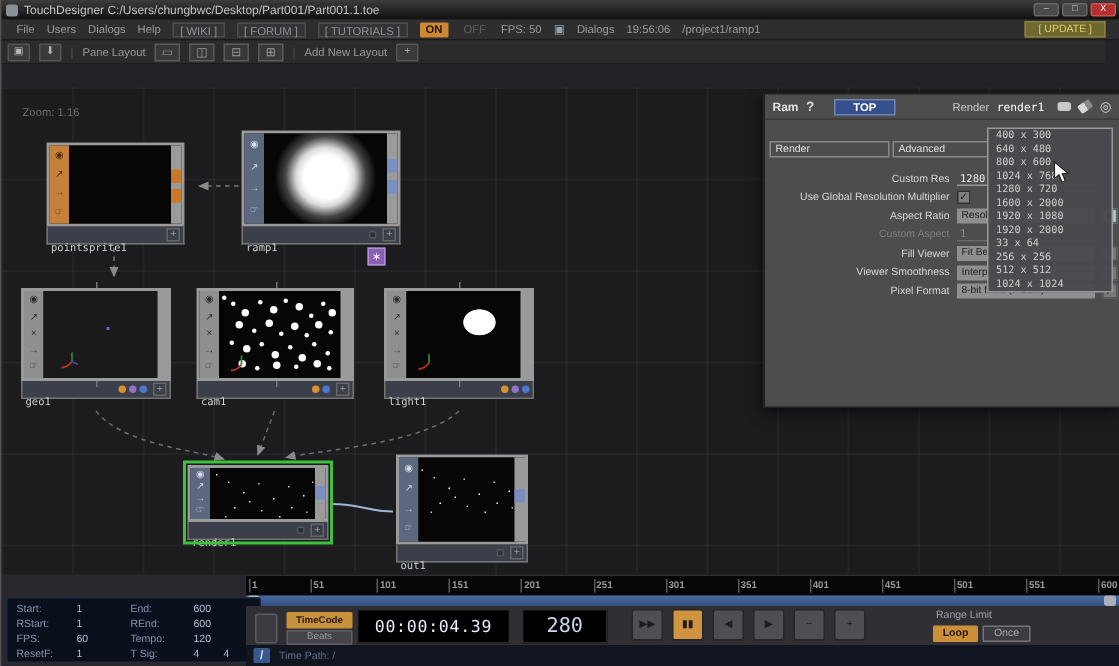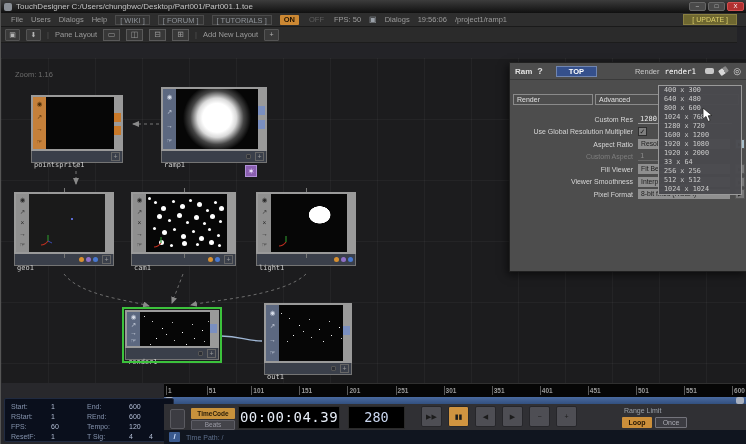--- a/index.html
+++ b/index.html
@@ -118,21 +118,21 @@
   .tick i{display:inline-block;width:1px;height:9px;background:#5a5a5a;margin-right:1px;}
   #rangebar{position:absolute;left:163px;top:14px;width:583px;height:7px;background:linear-gradient(#4a6aa0,#32507f);}
   .handle{position:absolute;top:14px;width:8px;height:7px;background:#aab2c0;border-radius:2px;}
   #transport{position:absolute;left:163px;top:21px;width:583px;height:26px;background:#303034;}
   #settingsbox{position:absolute;left:3px;top:15px;width:170px;height:44px;background:#0a0f1c;border:1px solid #202a40;border-radius:2px;font-size:7px;}
   .srow{position:absolute;height:10px;line-height:10px;white-space:nowrap;}
   .sl{color:#8593ad;position:absolute;} .sv{color:#b4bfd6;position:absolute;}
   #tcb{position:absolute;left:27px;top:4px;width:44px;height:11px;background:#c8923c;color:#2a1d08;font-size:6.5px;font-weight:bold;text-align:center;line-height:11px;border-radius:1px;}
   #beatsb{position:absolute;left:27px;top:16px;width:44px;height:10px;background:#44444a;border:1px solid #5e5e66;color:#9a9aa4;font-size:6.5px;text-align:center;line-height:8px;border-radius:1px;}
   #misc-btn{position:absolute;left:6px;top:5px;width:15px;height:20px;background:#3c3c42;border:1px solid #5a5a60;border-radius:2px;color:#777;font-size:7px;text-align:center;line-height:18px;}
-  #tcdisp{position:absolute;left:74px;top:2px;width:102px;height:23px;background:#000;border:1px solid #2a2a2a;color:#e8eef8;font-size:14px;text-align:center;line-height:21px;letter-spacing:.5px;}
+  #tcdisp{position:absolute;left:74px;top:2px;width:102px;height:23px;background:#000;border:1px solid #2a2a2a;color:#e8eef8;font-size:11px;text-align:center;line-height:21px;letter-spacing:.5px;}
   #frdisp{position:absolute;left:184px;top:2px;width:57px;height:23px;background:#000;border:1px solid #2a2a2a;color:#c9d6ef;font-size:13.5px;text-align:center;line-height:21px;}
   #playbtns{position:absolute;left:257px;top:2px;display:flex;gap:6px;}
   .pbtn2{width:21px;height:21px;background:#4e4e54;border:1px solid #26262a;border-radius:2px;color:#1c1c1c;font-size:7px;text-align:center;line-height:19px;}
   .pbtn2.pause{background:#d09440;}
   #rangelimit{position:absolute;left:460px;top:3px;font-size:7px;color:#9aa0a8;}
   #loopbtn{position:absolute;left:458px;top:13px;width:30px;height:11px;background:#cc8f3a;color:#241604;font-size:7px;font-weight:bold;text-align:center;line-height:11px;border-radius:1px;}
   #oncebtn{position:absolute;left:491px;top:13px;width:32px;height:11px;background:#3c3c42;border:1px solid #74747c;color:#a8a8b0;font-size:7px;text-align:center;line-height:9px;border-radius:1px;}
   #timepathbar{position:absolute;left:163px;top:47px;width:583px;height:14px;background:#10151f;display:flex;align-items:center;gap:6px;padding:0 5px;}
   #slashbtn{width:11px;height:10px;background:#3a5a8f;color:#cfe0ff;font-weight:bold;font-size:8px;text-align:center;line-height:10px;border-radius:1px;}
   #timepath-label{font-size:7px;color:#5d6e8a;}
@@ -421,21 +421,21 @@
         <span class="parrow">▶</span>
       </div>
     </div>
 
     <div id="resmenu">
         <div class="dd-item">400 x 300</div>
         <div class="dd-item">640 x 480</div>
         <div class="dd-item">800 x 600</div>
         <div class="dd-item">1024 x 768</div>
         <div class="dd-item">1280 x 720</div>
-        <div class="dd-item">1600 x 1200</div>
+        <div class="dd-item">1600 x 2000</div>
         <div class="dd-item">1920 x 1080</div>
         <div class="dd-item">1920 x 2000</div>
         <div class="dd-item">33 x 64</div>
         <div class="dd-item">256 x 256</div>
         <div class="dd-item">512 x 512</div>
         <div class="dd-item">1024 x 1024</div>
       </div>
 
     <svg id="cursor" width="12" height="16" viewBox="0 0 12 16">
       <path d="M1,1 L1,12 L4,9.5 L6,14.5 L8.2,13.5 L6.2,8.8 L10,8.5 Z" fill="#fff" stroke="#222" stroke-width="0.8"></path>

